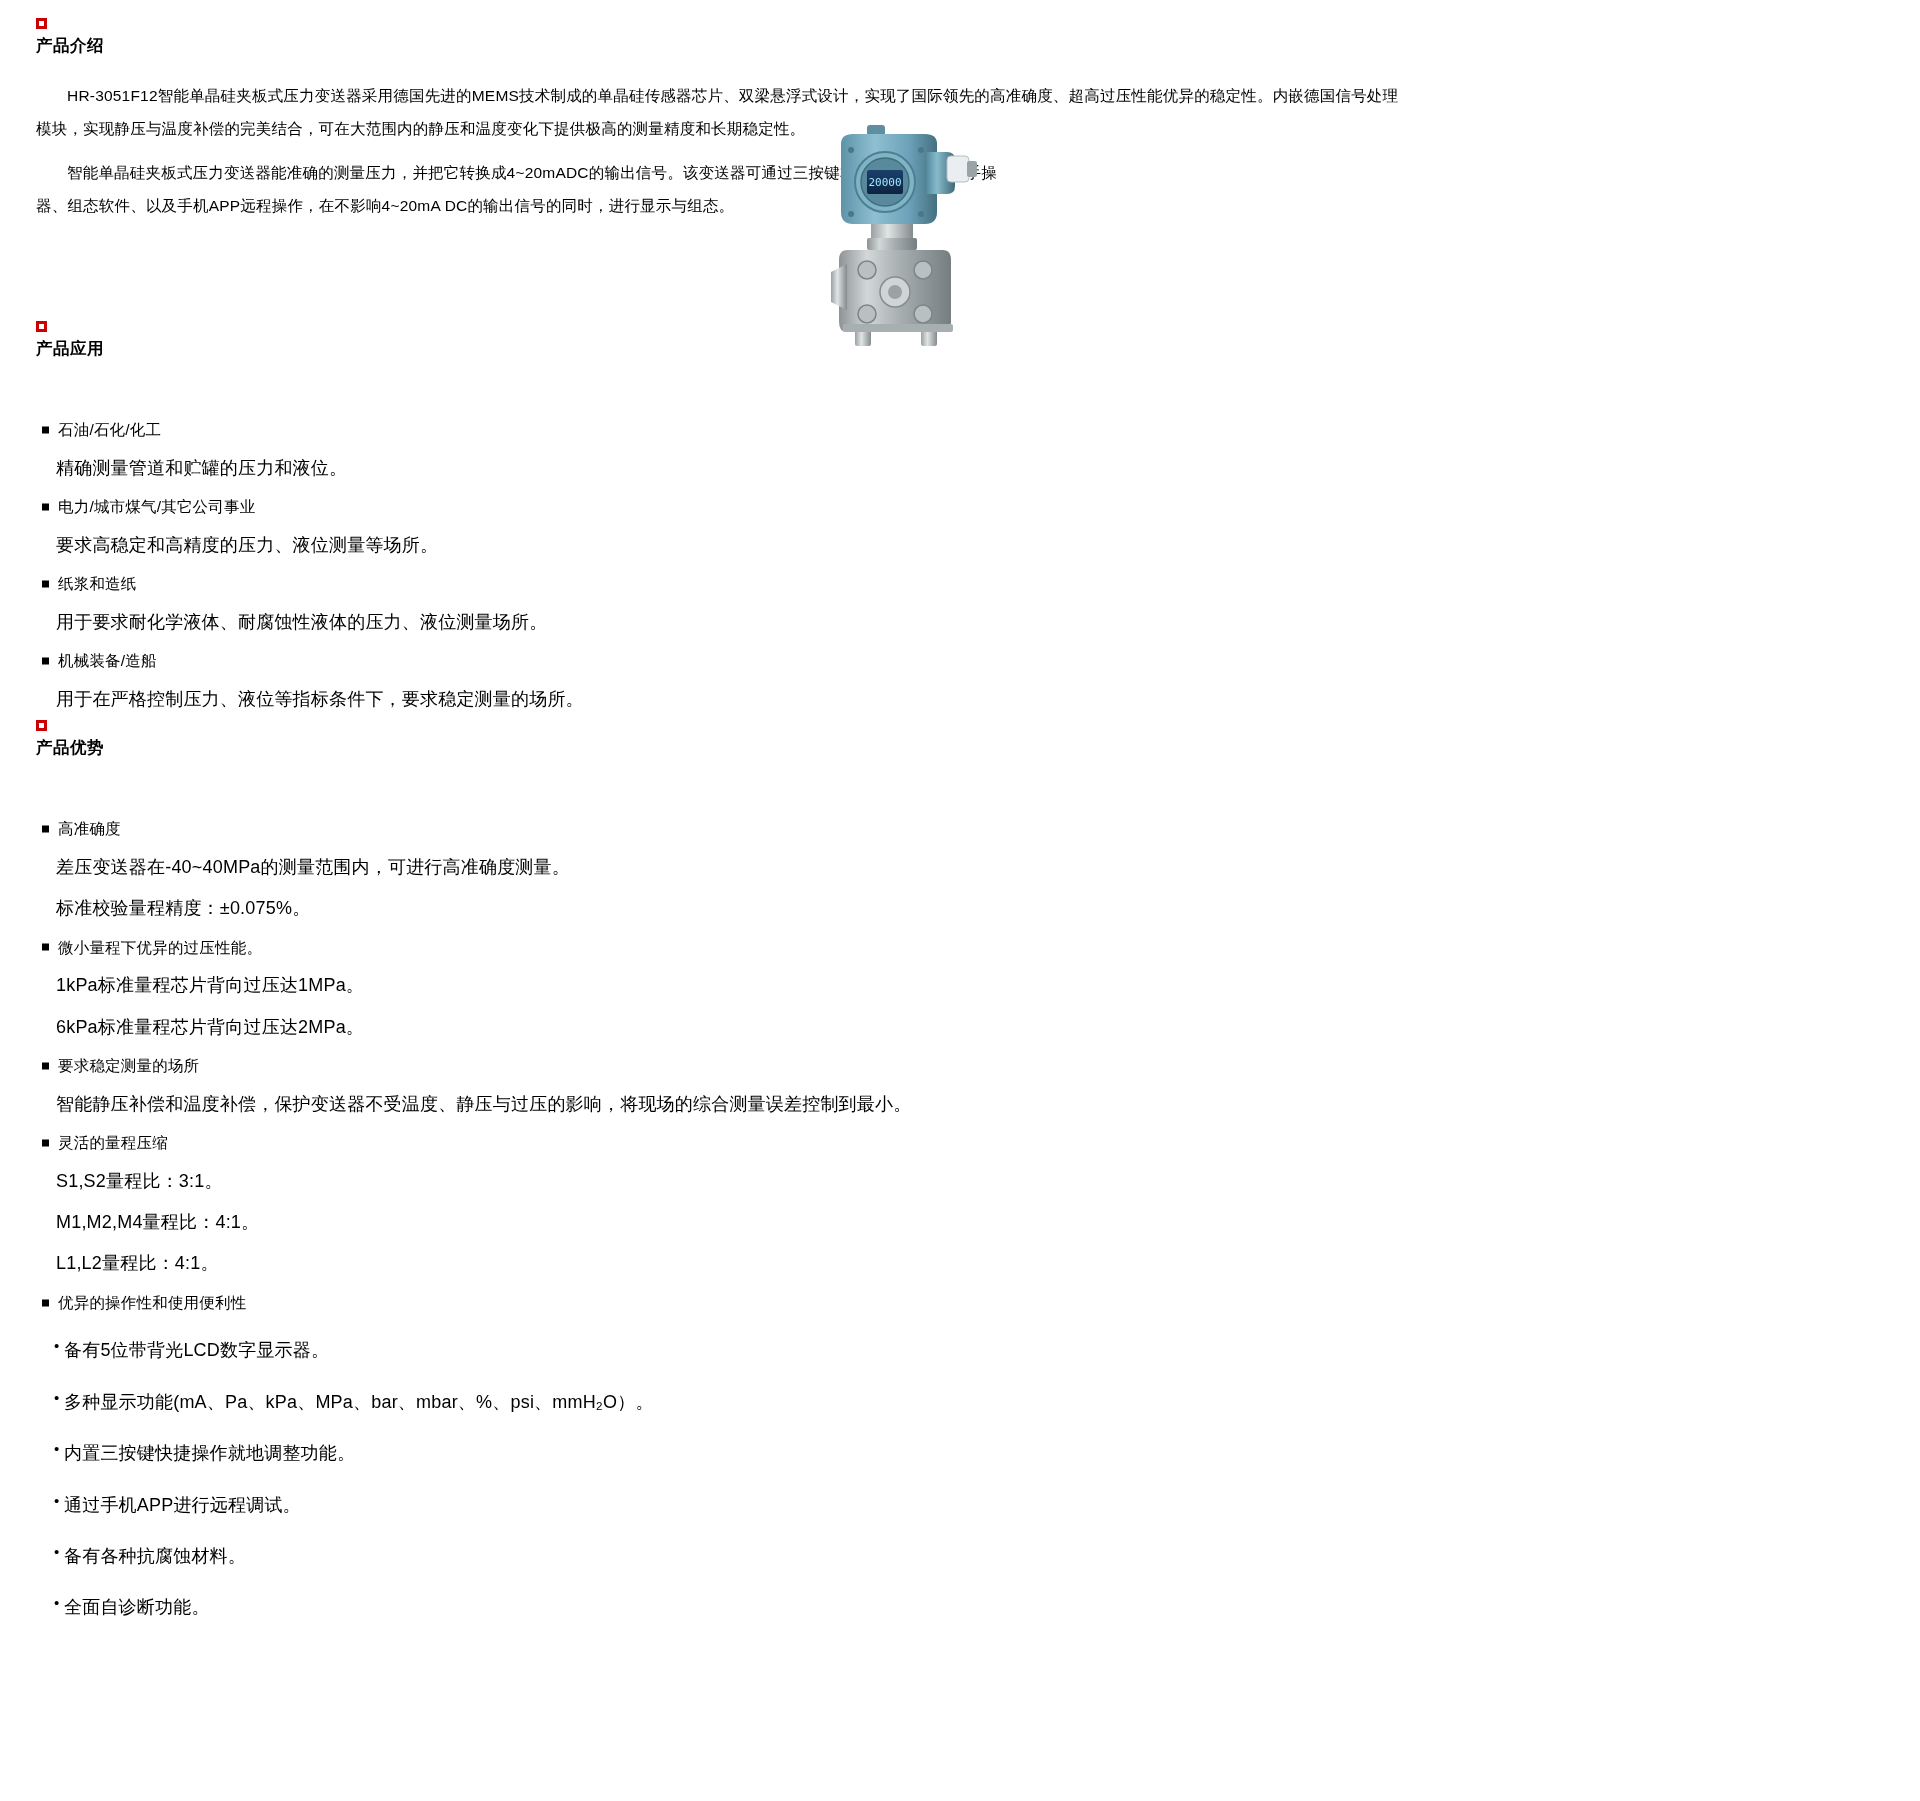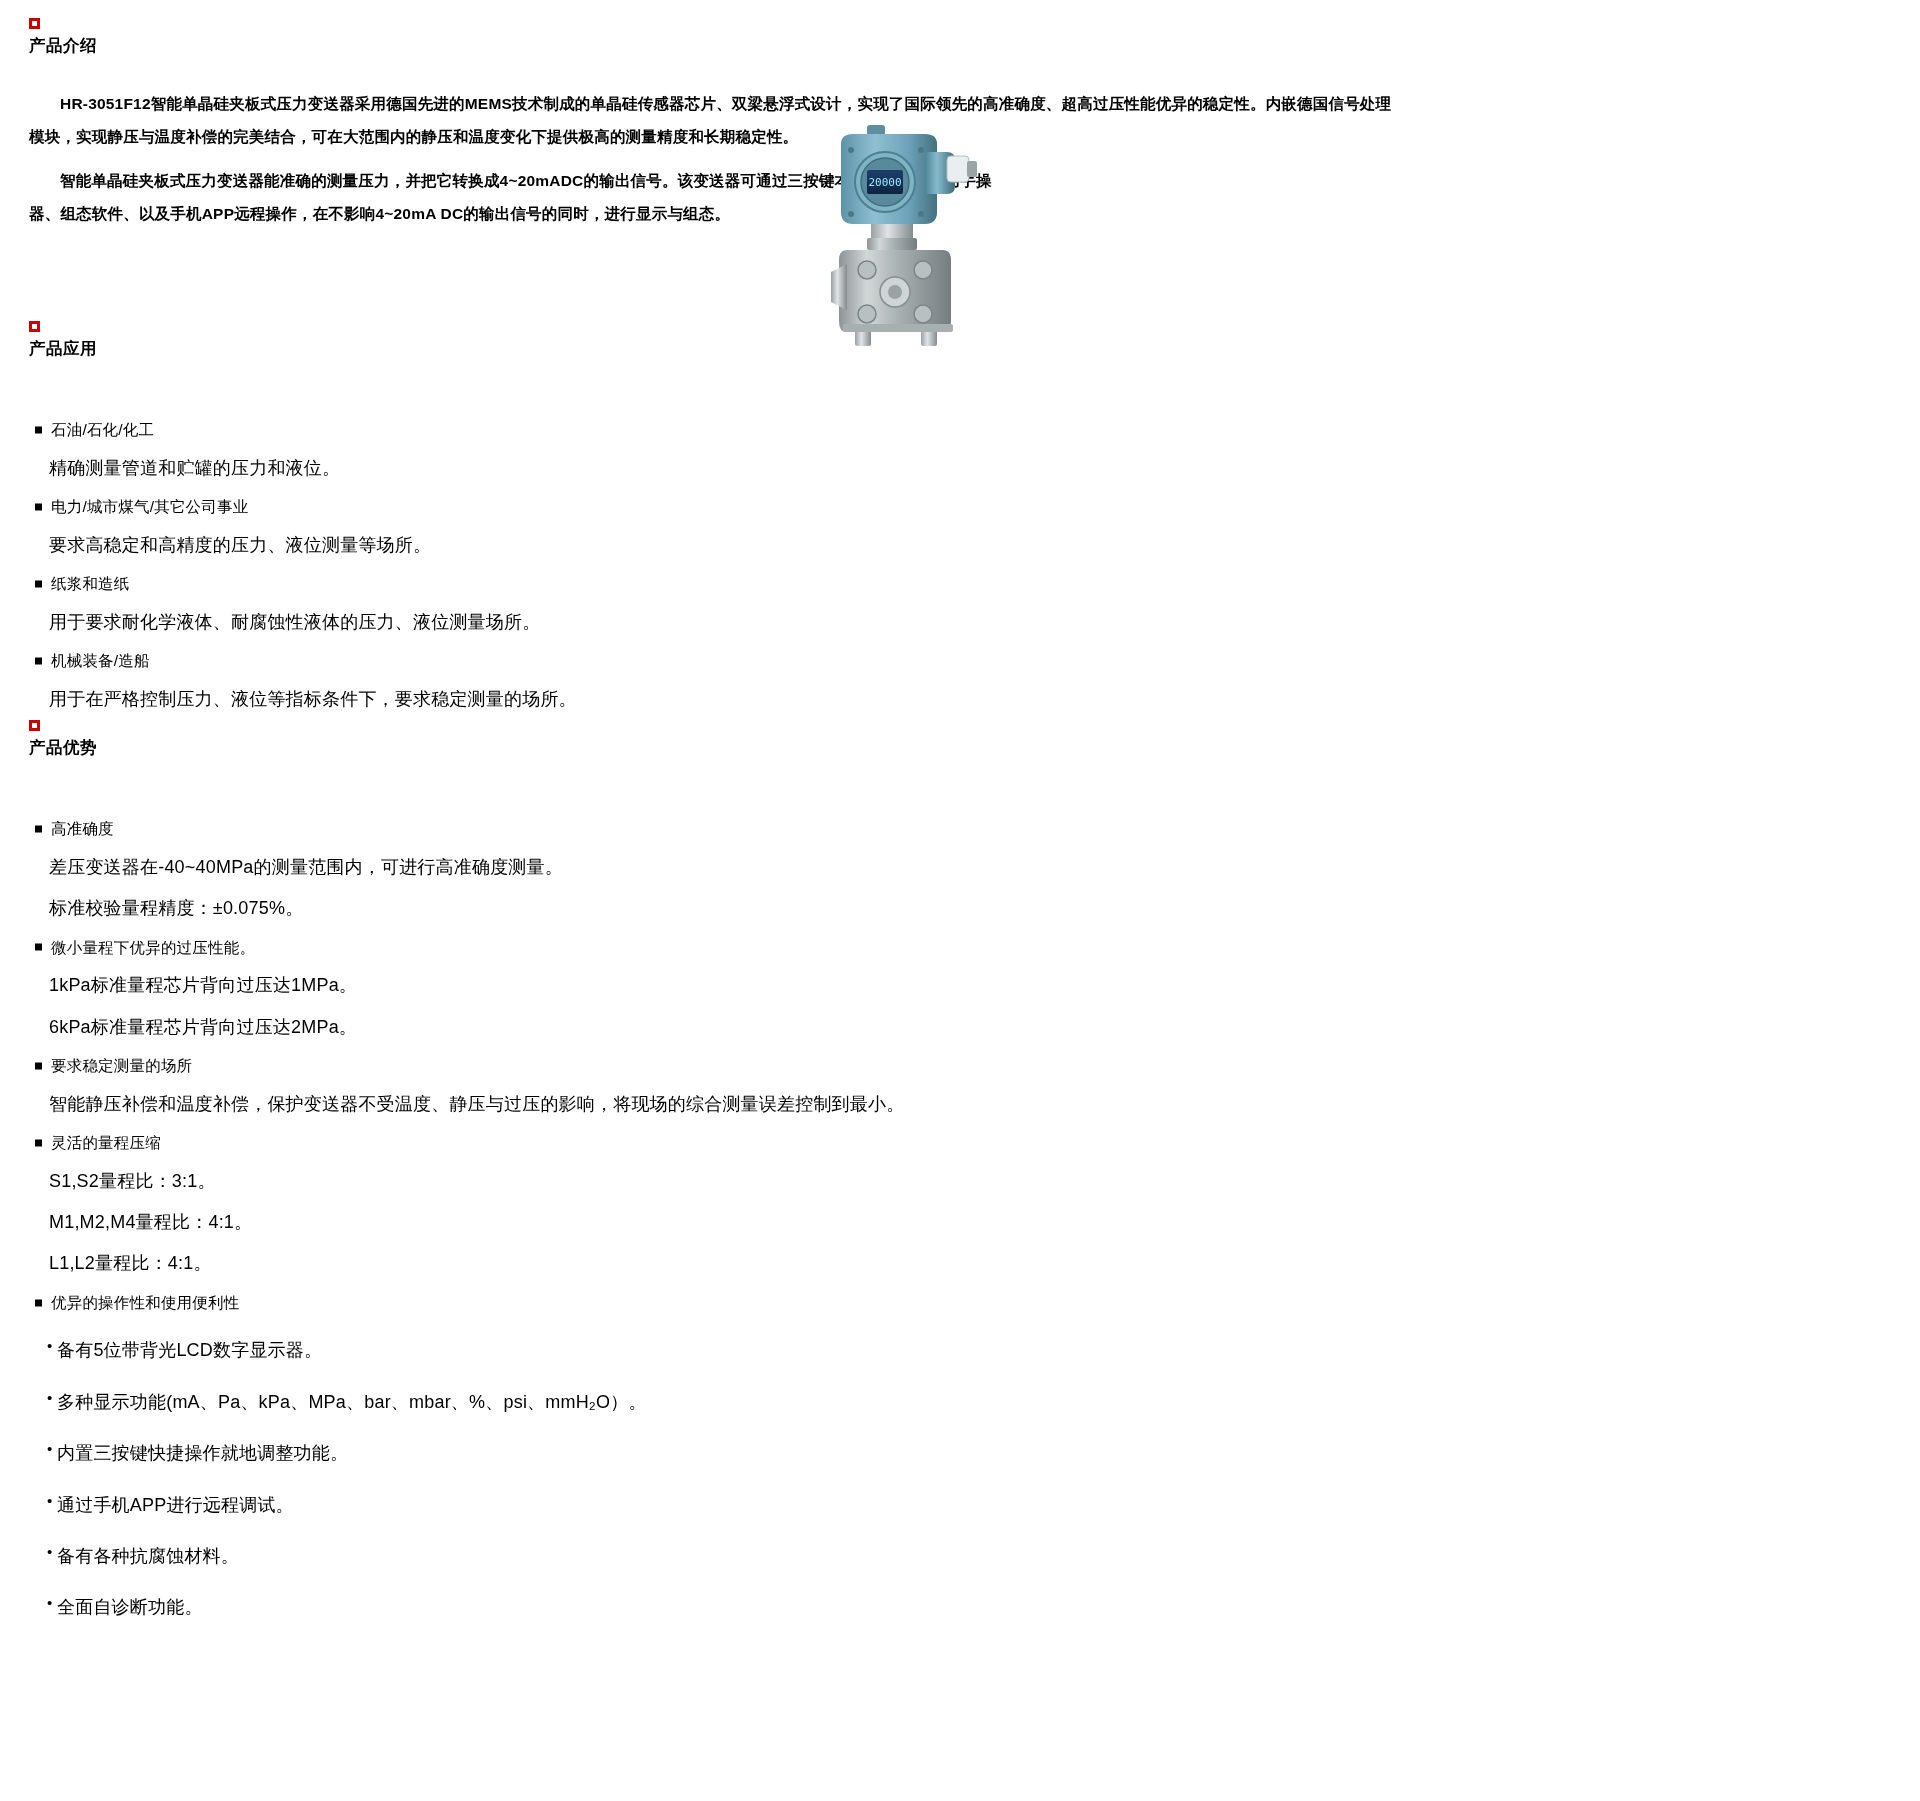--- a/index.html
+++ b/index.html
@@ -10,21 +10,21 @@
   }
   body {
     width: 1920px;
     min-height: 1801px;
     font-family: "Liberation Sans", sans-serif;
     color: #000000;
   }
   .page {
     width: 1546px;
     margin: 0 auto 0 0;
-    padding: 18px 0 40px 5px;
+    padding: 18px 0 40px 12px;
     position: relative;
   }
   
   .section-marker {
     width: 11px;
     height: 11px;
     background: #cc0000;
     position: relative;
     margin-left: 24px;
     margin-bottom: 6px;
@@ -45,26 +45,25 @@
   }
   
   .intro-wrap {
     position: relative;
     min-height: 260px;
     padding-top: 18px;
   }
   .intro-text p {
     font-size: 15.5px;
     line-height: 2.15;
-    margin: 8px 0 10px 0;
+    margin: 0 0 10px 0;
     padding: 0 0 0 24px;
     text-indent: 2em;
     letter-spacing: 0.2px;
     max-width: 1390px;
-    font-weight: bold;
   }
   .intro-text p.narrow {
     max-width: 1010px;
   }
   
   .product-image {
     position: absolute;
     right: 546px;
     top: 61px;
     width: 175px;

